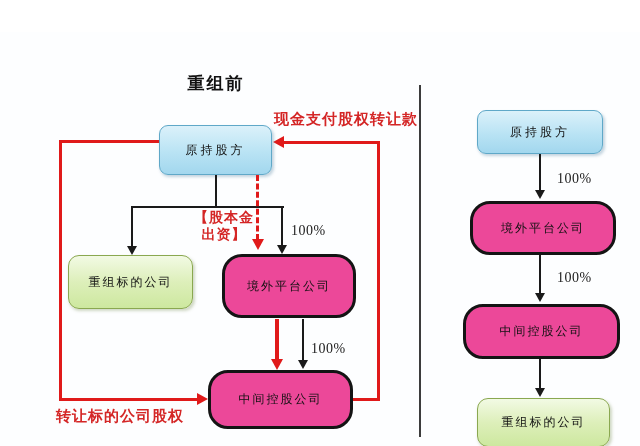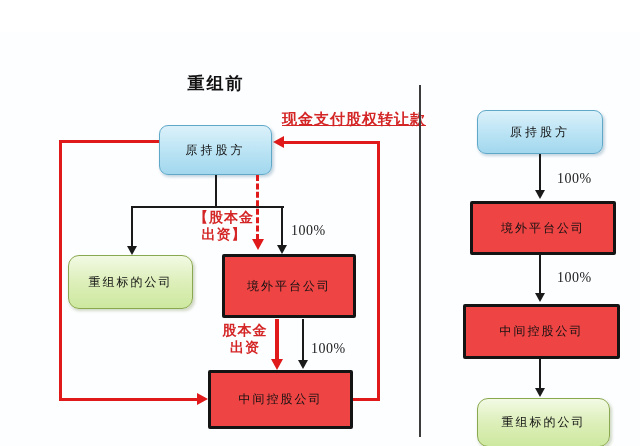--- a/index.html
+++ b/index.html
@@ -24,21 +24,21 @@
     border:1.5px solid #5fa8c8; border-radius:9px;
     box-shadow:1.5px 2px 3px rgba(110,150,175,.4);
     letter-spacing:3px;
   }
   .box.green{
     background:linear-gradient(180deg,#f2fae4 0%,#ddefba 50%,#cde89f 100%);
     border:1.5px solid #8aa850; border-radius:11px;
     box-shadow:1.5px 2px 3px rgba(125,145,90,.35);
   }
   .box.black{
-    background:#ef4444; border:3.5px solid #141414; border-radius:2px;
+    background:#ec4899; border:3.5px solid #141414; border-radius:20px;
   }
   .bline{position:absolute; background:#1a1a1a;}
   .rline{position:absolute; background:#e01a1a;}
   .rdash{position:absolute; width:0; border-left:3px dashed #e01a1a;}
   .ah{position:absolute; width:0; height:0;}
   .ah-down-b{border-left:5px solid transparent; border-right:5px solid transparent; border-top:9px solid #1a1a1a;}
   .ah-down-r{border-left:6px solid transparent; border-right:6px solid transparent; border-top:11px solid #e01a1a;}
   .ah-right-r{border-top:6px solid transparent; border-bottom:6px solid transparent; border-left:11px solid #e01a1a;}
   .ah-left-r{border-top:6px solid transparent; border-bottom:6px solid transparent; border-right:11px solid #e01a1a;}
   .rtext{
@@ -55,26 +55,27 @@
 <body>
 
 <div id="canvas">
 
   <div class="title" style="left:164px; top:40px; width:104px;">重组前</div>
 
   <div class="rline" style="left:59px; top:108px; width:100px; height:3px;"></div>
   <div class="rline" style="left:59px; top:108px; width:3px; height:261px;"></div>
   <div class="rline" style="left:59px; top:366px; width:139px; height:3px;"></div>
   <div class="ah ah-right-r" style="left:197px; top:361px;"></div>
+  <div class="rtext" style="left:50px; top:376px; width:140px;">转让标的公司股权</div>
 
   <div class="rline" style="left:353px; top:366px; width:27px; height:3px;"></div>
   <div class="rline" style="left:377px; top:109px; width:3px; height:260px;"></div>
   <div class="rline" style="left:284px; top:109px; width:96px; height:3px;"></div>
   <div class="ah ah-left-r" style="left:273px; top:104px;"></div>
-  <div class="rtext" style="left:280px; top:79px; width:148px; font-size:15px;text-decoration:underline;">现金支付股权转让款</div>
+  <div class="rtext" style="left:272px; top:79px; width:148px; font-size:15px;">现金支付股权转让款</div>
 
   <div class="box blue" style="left:159px; top:93px; width:113px; height:50px;">原持股方</div>
 
   <div class="bline" style="left:215px; top:143px; width:2px; height:33px;"></div>
   <div class="bline" style="left:131px; top:174px; width:153px; height:2px;"></div>
   <div class="bline" style="left:131px; top:176px; width:2px; height:39px;"></div>
   <div class="ah ah-down-b" style="left:127px; top:214px;"></div>
   <div class="bline" style="left:281px; top:176px; width:2px; height:38px;"></div>
   <div class="ah ah-down-b" style="left:277px; top:213px;"></div>
   <div class="pct" style="left:291px; top:191px;">100%</div>
@@ -88,24 +89,20 @@
 
   <div class="box green" style="left:68px; top:223px; width:125px; height:54px;">重组标的公司</div>
 
   <div class="box black" style="left:222px; top:222px; width:134px; height:64px;">境外平台公司</div>
 
   <div class="rline" style="left:275px; top:287px; width:4px; height:42px;"></div>
   <div class="ah ah-down-r" style="left:271px; top:327px;"></div>
   <div class="bline" style="left:302px; top:287px; width:2px; height:42px;"></div>
   <div class="ah ah-down-b" style="left:298px; top:328px;"></div>
   <div class="pct" style="left:311px; top:309px;">100%</div>
-  <div class="rtext" style="left:216px; top:290px; width:58px; font-size:14px;">
-    <div>股本金</div>
-    <div>出资</div>
-  </div>
 
   <div class="box black" style="left:208px; top:338px; width:145px; height:59px;">中间控股公司</div>
 
   <div class="divider" style="left:419px; top:53px; width:2px; height:352px;"></div>
 
 
   <div class="box blue" style="left:477px; top:78px; width:126px; height:44px;">原持股方</div>
 
   <div class="bline" style="left:539px; top:122px; width:2px; height:37px;"></div>
   <div class="ah ah-down-b" style="left:535px; top:158px;"></div>

